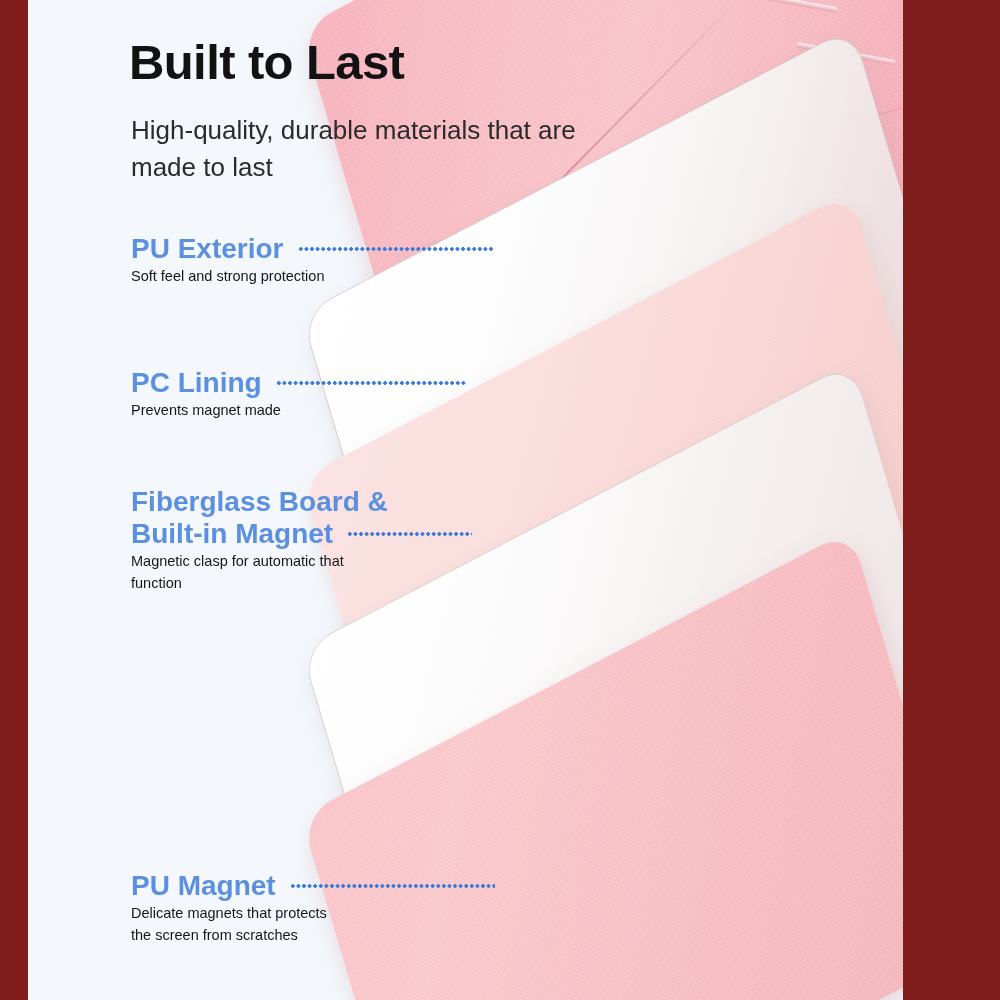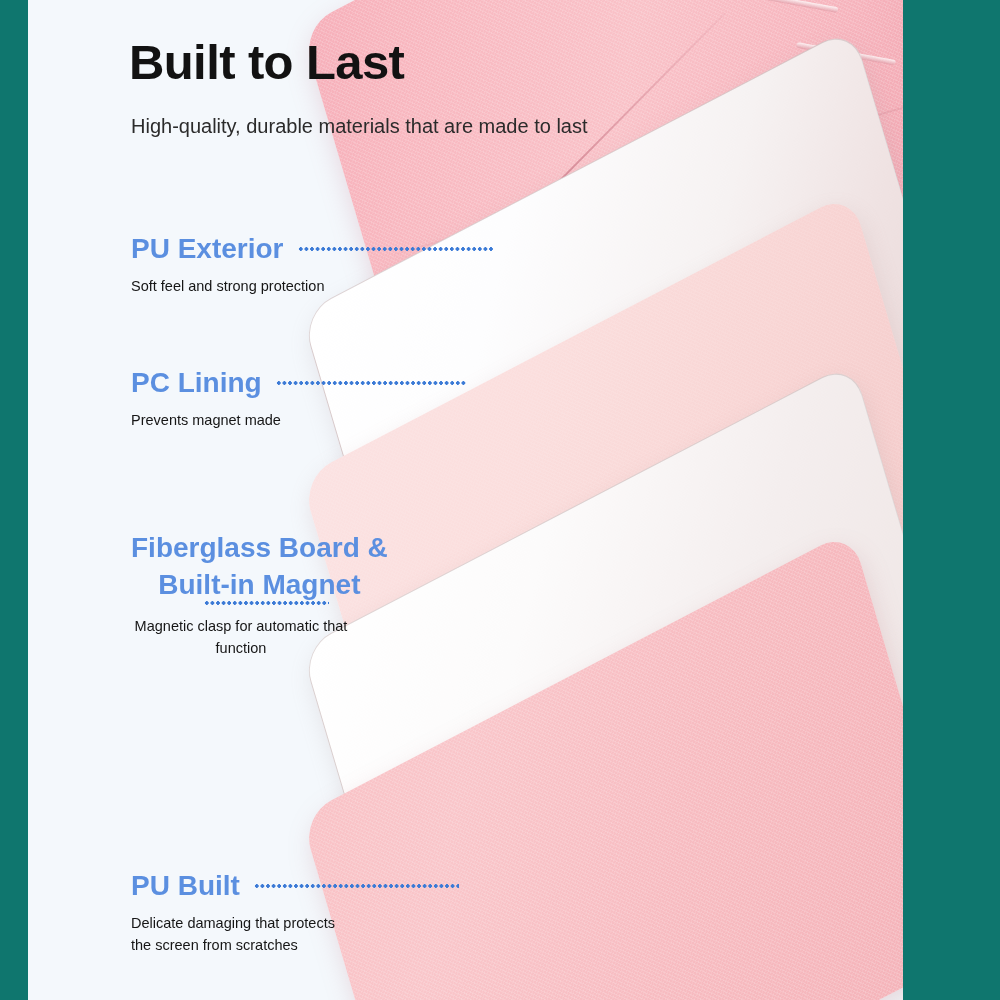--- a/index.html
+++ b/index.html
@@ -1,20 +1,20 @@
 <!DOCTYPE html>
 <html><head>
 <meta charset="utf-8">
 <style>
   html,body{margin:0;padding:0;}
   body{
     width:1000px;height:1000px;background:#ffffff;
     font-family:"Liberation Sans",sans-serif;overflow:hidden;
   }
-  .canvas{position:relative;width:1000px;height:1000px;background:#0f766e;overflow:hidden;}
+  .canvas{position:relative;width:1000px;height:1000px;background:#7f1d1d;overflow:hidden;}
 
   
   .panel{
     position:absolute;left:28px;top:0;width:875px;height:1000px;
     background:#f4f8fc;overflow:hidden;
   }
 
   
   .stack{position:absolute;left:0;top:0;width:875px;height:1000px;}
   .layer{position:absolute;transform-origin:50% 50%;}
@@ -92,36 +92,36 @@
     box-shadow:0 10px 24px rgba(190,130,140,.26);
   }
 
   
   .headline{
     position:absolute;left:101px;top:34px;
     font-size:49px;font-weight:700;color:#121212;letter-spacing:-.6px;
   }
   .subhead{
     position:absolute;left:103px;top:112px;width:470px;
-    font-size:20px;line-height:1.42;color:#2b2b2b;font-weight:400;
+    font-size:26px;line-height:1.42;color:#2b2b2b;font-weight:400;
   }
 
   .label-group{position:absolute;left:103px;}
   .label-row{display:flex;align-items:center;}
   .label-title{
     font-size:28px;font-weight:700;color:#5b8fe0;white-space:nowrap;
   }
   .leader{
     height:4px;margin-left:14px;
     background-image:radial-gradient(circle,#3b7ad6 1.6px,rgba(0,0,0,0) 1.7px);
     background-size:5.6px 4px;background-repeat:repeat-x;
     background-position:0 50%;
   }
   .label-desc{
-    margin-top:11px;font-size:14.5px;line-height:1.5;color:#161616;font-weight:400;
+    margin-top:1px;font-size:14.5px;line-height:1.5;color:#161616;font-weight:400;
   }
 </style>
 </head>
 <body>
 
 <div class="canvas">
   <div class="panel">
 
     <div class="stack">
 
@@ -174,36 +174,36 @@
     </div>
 
     <div class="label-group" style="top:367px;">
       <div class="label-row">
         <span class="label-title">PC Lining</span>
         <span class="leader" style="width:190px;"></span>
       </div>
       <div class="label-desc">Prevents magnet made</div>
     </div>
 
-    <div class="label-group" style="top:532px;text-align:center;">
+    <div class="label-group" style="top:486px;">
       <div class="label-row">
         <span class="label-title">Fiberglass Board &amp;</span>
       </div>
-      <div class="label-row" style="margin-top:5px;flex-direction:column;">
+      <div class="label-row" style="">
         <span class="label-title">Built-in Magnet</span>
         <span class="leader" style="width:125px;"></span>
       </div>
       <div class="label-desc" style="max-width:220px;">Magnetic clasp for automatic that function</div>
     </div>
 
     <div class="label-group" style="top:703px;">
     </div>
 
     <div class="label-group" style="top:870px;">
       <div class="label-row">
-        <span class="label-title">PU Built</span>
+        <span class="label-title">PU Magnet</span>
         <span class="leader" style="width:205px;"></span>
       </div>
-      <div class="label-desc" style="max-width:215px;">Delicate damaging that protects the screen from scratches</div>
+      <div class="label-desc" style="max-width:215px;">Delicate magnets that protects the screen from scratches</div>
     </div>
 
   </div>
 </div>
 
 </body></html>

